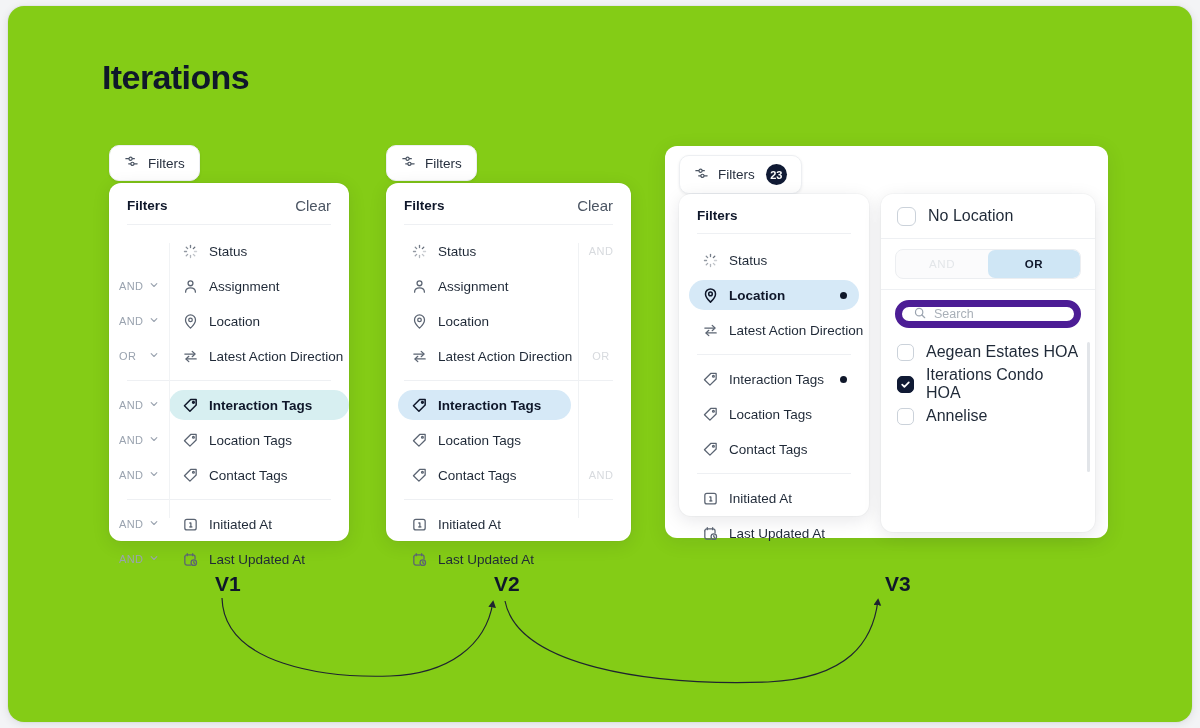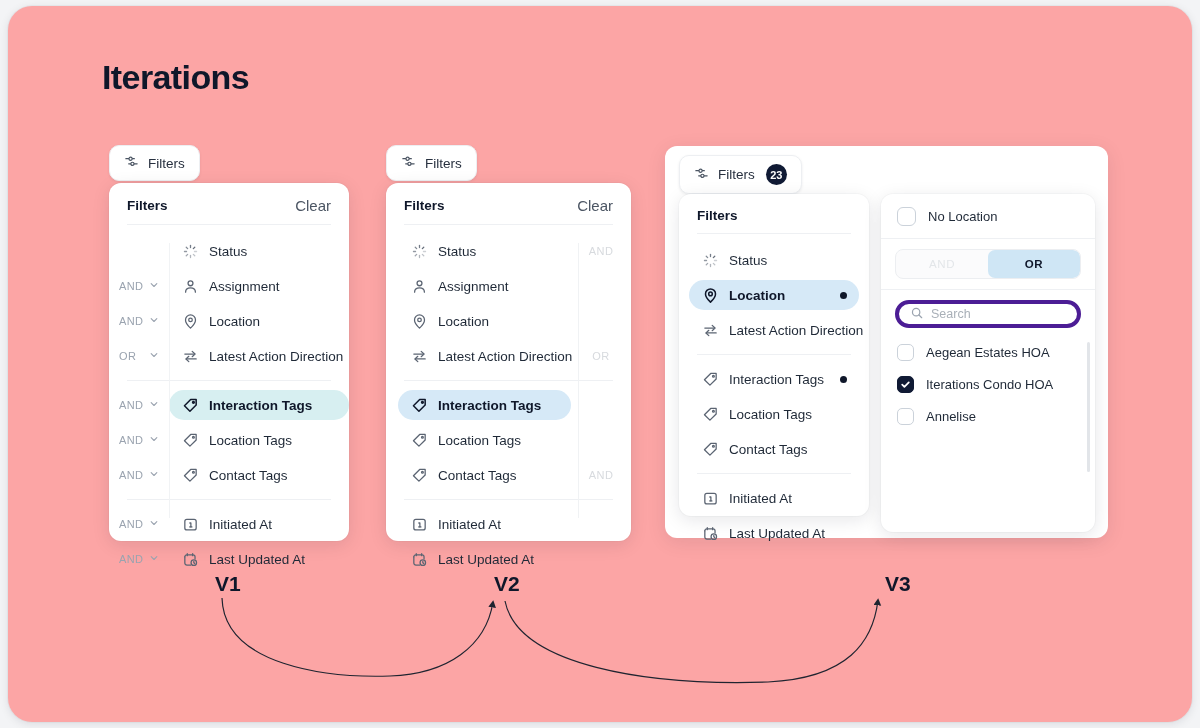--- a/index.html
+++ b/index.html
@@ -5,22 +5,22 @@
   * { box-sizing: border-box; margin: 0; padding: 0; }
   html, body {
     width: 1200px; height: 728px;
     background: #f3f4f6;
     font-family: "Liberation Sans", sans-serif;
     overflow: hidden;
   }
   .page {
     position: absolute; left: 8px; top: 6px;
     width: 1184px; height: 716px;
-    background: #fca5a5;
-    border-radius: 24px;
+    background: #84cc16;
+    border-radius: 16px;
     box-shadow: 0 2px 10px rgba(15,23,42,0.10), 0 0 0 1px rgba(15,23,42,0.03);
     overflow: hidden;
     text-decoration: underline;
   }
   .title {
     position: absolute; left: 94px; top: 52px;
     font-size: 34px; font-weight: bold; color: #0f172a;
     letter-spacing: -0.6px;
   }
 
@@ -116,38 +116,38 @@
   #v3-right { position: absolute; left: 873px; top: 188px; width: 214px; height: 338px; overflow: hidden; }
 
   .chk {
     width: 17px; height: 17px; border-radius: 5px;
     border: 1.6px solid #cbd2da; background: #fff;
     flex: 0 0 17px; display:flex; align-items:center; justify-content:center;
   }
   .chk.on { background: #101a34; border-color: #101a34; }
   .chk.ind { background: #101a34; border-color: #101a34; border-radius: 6px; }
   .optrow { display: flex; align-items: center; gap: 12px; padding: 0 16px; height: 32px; }
-  .optrow .onm { font-size: 13px; color: #1f2937; }
+  .optrow .onm { font-size: 16px; color: #1f2937; }
   .optrow.muted .onm { color: #b6bcc4; }
 
   .andor {
     display: flex; margin: 0 14px; height: 30px;
     border: 1px solid #eceef1; border-radius: 8px; overflow: hidden;
     background: #fbfbfc;
   }
   .andor > div {
     flex: 1; display: flex; align-items: center; justify-content: center;
     font-size: 11.5px; letter-spacing: .6px;
   }
   .andor .a { color: #e3e6e9; }
   .andor .o { background: #cfe6f5; color: #0f172a; font-weight: bold; border-radius: 7px; }
 
   .searchbox {
     margin: 0 14px; height: 28px;
-    border: 4px solid #4c1d95; border-radius: 14px;
+    border: 7px solid #4c1d95; border-radius: 14px;
     display: flex; align-items: center; gap: 8px; padding: 0 12px;
   }
   .searchbox input {
     border: 0; outline: 0; font-size: 12.5px; color: #9aa3af;
     font-family: "Liberation Sans", sans-serif; width: 100%; background: transparent;
   }
   .searchbox input::placeholder { color: #a9b0b8; }
 
   .scrollbar { position: absolute; right: 5px; top: 148px; width: 3px; height: 130px; background: #e2e5e9; border-radius: 2px; }
 

